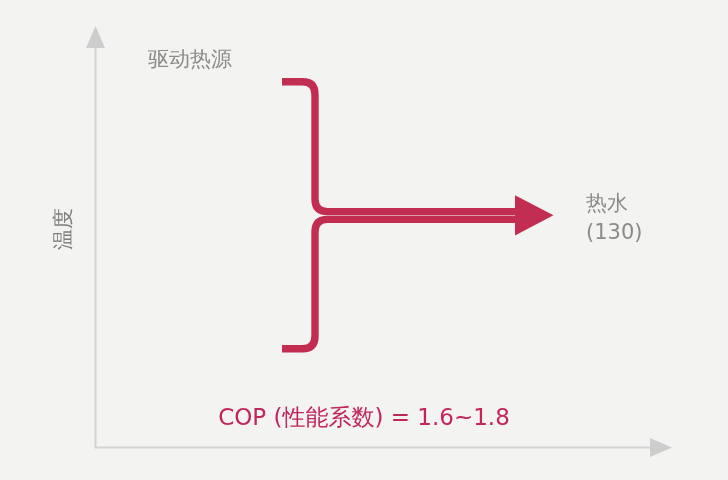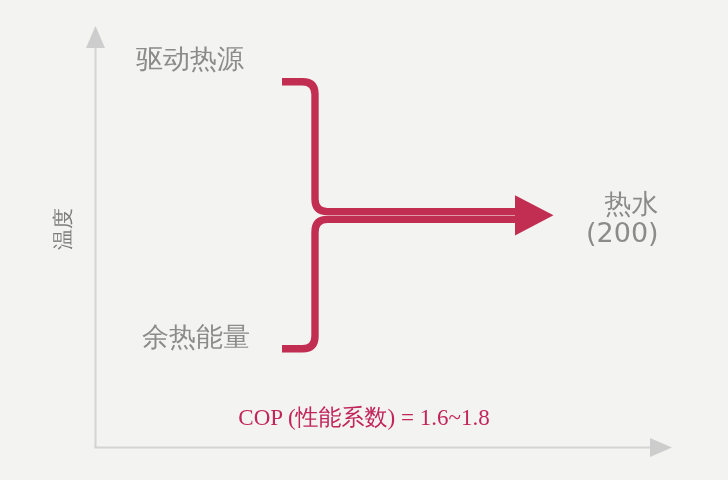--- a/index.html
+++ b/index.html
@@ -17,50 +17,49 @@
   .diagram-svg {
     position: absolute;
     left: 0;
     top: 0;
     width: 728px;
     height: 480px;
   }
   .label {
     position: absolute;
     color: #8b8b8b;
-    font-size: 27px;
+    font-size: 21px;
     line-height: 28px;
     text-align: center;
     white-space: nowrap;
   }
   .label .line { display: block; }
   .label-centered { transform: translateX(-50%); }
   .label-driving { left: 190px; top: 45px; }
   .label-waste   { left: 196px; top: 323px; }
   .label-hotwater {
     left: 586px; top: 189px;
-    text-align: right;
+    text-align: left;
     line-height: 29px;
   }
   .y-axis-label {
     position: absolute;
     left: 63px; top: 229px;
     color: #7d7d7d;
     font-size: 21px;
     transform: translate(-50%, -50%) rotate(-90deg);
     white-space: nowrap;
   }
   .cop-note {
     position: absolute;
     left: 364px; top: 402px;
     transform: translateX(-50%);
     color: #c2255c;
     font-size: 23px;
     white-space: nowrap;
-    font-family: Liberation Serif, serif;
   }
 </style>
 </head>
 <body>
 
 <div class="canvas">
 
   <svg class="diagram-svg" viewBox="0 0 728 480" aria-hidden="true">
 
     <line x1="95.5" y1="46" x2="95.5" y2="448" stroke-width="2" stroke="#d4d4d4"></line>
@@ -75,23 +74,22 @@
     <polygon points="515,195.2 515,235.4 553.5,215.3" fill="#c22d52"></polygon>
   </svg>
 
   <div class="y-axis-label">温度</div>
 
   <div class="label label-centered label-driving">
     <span class="line">驱动热源</span>
   </div>
 
   <div class="label label-centered label-waste">
-    <span class="line">余热能量</span>
   </div>
 
   <div class="label label-hotwater">
     <span class="line">热水</span>
-    <span class="line">(200)</span>
+    <span class="line">(130)</span>
   </div>
 
   <div class="cop-note">COP (性能系数) = 1.6~1.8</div>
 
 </div>
 
 </body></html>

